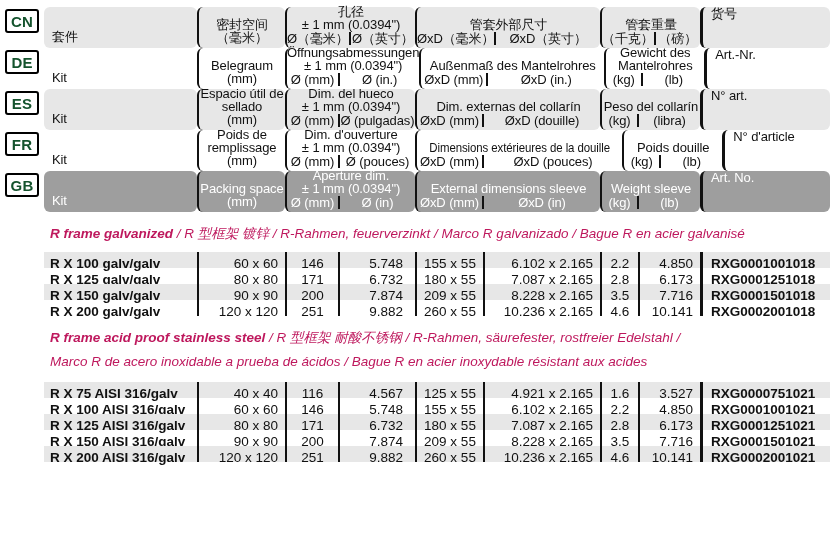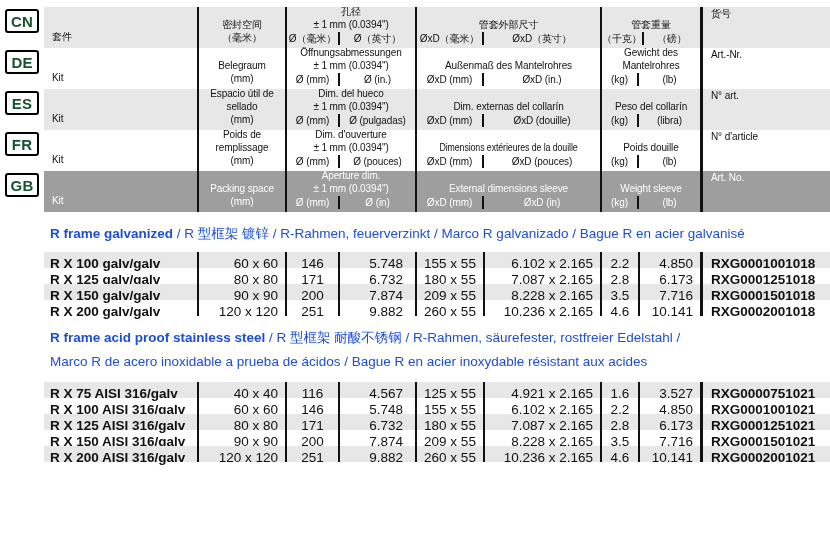--- a/index.html
+++ b/index.html
@@ -15,21 +15,21 @@
   
   .header { padding-top: 7px; }
   .h-row { display: flex; height: 41px; }
   .badge-col { flex: 0 0 44px; display: flex; align-items: flex-start; background: #fff; }
   .badge {
     margin: 2px 0 0 5px; width: 34px; height: 24px;
     border: 2.5px solid #000; border-radius: 3px; background: #fff;
     display: flex; align-items: center; justify-content: center;
     font-weight: bold; font-size: 15px; color: #14532d; letter-spacing: .2px;
   }
-  .h-row .cell { font-size: 10px; line-height: 13px; letter-spacing: -0.1px; }
+  .h-row .cell { font-size: 13px; line-height: 13px; letter-spacing: -0.1px; border-radius: 6px; }
   .h-kit  { flex: 0 0 153px; display: flex; align-items: flex-end; padding: 0 0 5px 8px; }
   .h-pack { flex: 0 0 88px;  border-left: 2px solid #111; display: flex; flex-direction: column;
             justify-content: flex-end; align-items: center; text-align: center; padding-bottom: 4px; }
   .group  { display: flex; flex-direction: column; justify-content: flex-end; padding-bottom: 3px; }
   .g-ap   { flex: 0 0 130px; border-left: 2px solid #111; }
   .g-ext  { flex: 0 0 185px; border-left: 2px solid #111; }
   .g-wt   { flex: 0 0 100px; border-left: 2px solid #111; }
   .h-art  { flex: 0 0 130px; border-left: 3px solid #111; display: flex; align-items: flex-start; padding: 0 0 22px 8px; }
   .pre    { white-space: pre-line; }
   .gt     { text-align: center; white-space: pre-line; }
@@ -38,21 +38,21 @@
   .sub span { white-space: nowrap; text-align: center; }
   .g-ap  .s1 { flex: 0 0 51px; }
   .g-ext .s1 { flex: 0 0 65px; }
   .g-wt  .s1 { flex: 0 0 35px; }
   .s2 { flex: 1; }
   .vbar { flex: 0 0 2px; height: 13px; background: #111; }
   .h-row.shade .cell { background: #e7e7e7; }
   .h-row.gb .cell { background: #9e9e9e; color: #fff; }
 
   
-  .tbl-title { margin: 14px 12px 0 50px; font-size: 13.5px; line-height: 16px; color: #1d4ed8; }
+  .tbl-title { margin: 14px 12px 0 50px; font-size: 13.5px; line-height: 16px; color: #be185d; font-style: italic; }
   .tbl-title .b { font-weight: bold; }
   .title2 { margin-top: 10px; line-height: 24px; }
 
   
   .dtable { margin-top: 10px; }
   .dtable2 { margin-top: 8px; }
   .d-row { display: flex; height: 16px; font-size: 13.5px; line-height: 24px; }
   .d-row .cell { white-space: nowrap; }
   .d-kit  { flex: 0 0 153px; font-weight: bold; padding-left: 6px; }
   .c-pack { flex: 0 0 88px;  border-left: 2px solid #111; text-align: right;  padding-right: 7px; }

